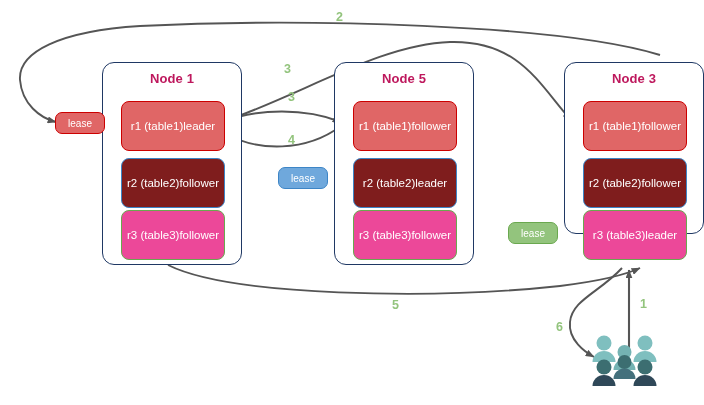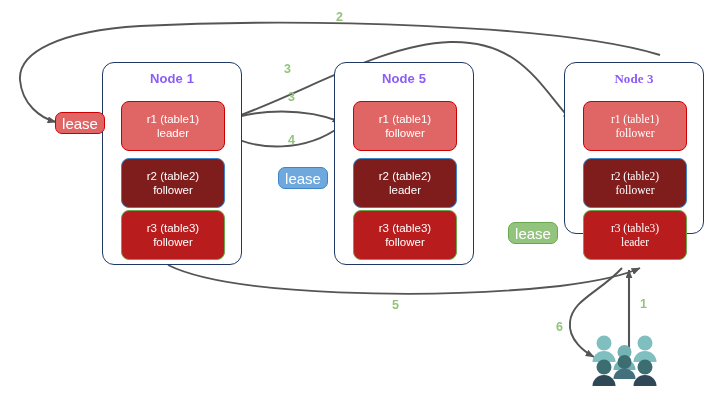--- a/index.html
+++ b/index.html
@@ -29,54 +29,54 @@
     border: 1.6px solid #1f3864;
     border-radius: 12px;
     background: #ffffff;
     box-sizing: border-box;
     z-index: 5;
   }
   .node-title {
     text-align: center;
     font-size: 13px;
     font-weight: bold;
-    color: #8b5cf6;
+    color: #be185d;
     margin-top: 8px;
     letter-spacing: 0.1px;
   }
   .replica {
     position: absolute;
     left: 18px;
     width: 104px;
     height: 50px;
     border-radius: 8px;
     box-sizing: border-box;
     display: flex;
-    flex-direction: column;
+    flex-direction: row;
     align-items: center;
     justify-content: center;
     color: #ffffff;
     font-size: 11.5px;
     line-height: 14px;
     text-align: center;
   }
   .replica .ln { display: block; }
   .rep-red   { background: #e06666; border: 1.6px solid #cc0000; }
   .rep-blue  { background: #7f1d1d; border: 1.6px solid #3d85c6; }
-  .rep-green { background: #b91c1c; border: 1.6px solid #6aa84f; }
+  .rep-green { background: #ec4899; border: 1.6px solid #6aa84f; }
 
   .lease {
     position: absolute;
     border-radius: 7px;
     box-sizing: border-box;
     display: flex;
     align-items: center;
     justify-content: center;
     color: #ffffff;
-    font-size: 15px;
+    font-size: 10px;
     height: 22px;
     z-index: 6;
   }
   .lease-red   { background: #e06666; border: 1.6px solid #cc0000; }
   .lease-blue  { background: #6fa8dc; border: 1.6px solid #3d85c6; }
   .lease-green { background: #93c47d; border: 1.6px solid #6aa84f; }
 
   .edge-label {
     position: absolute;
     color: #93c47d;
@@ -142,21 +142,21 @@
     <div class="replica rep-blue" style="top:95px;">
       <span class="ln">r2 (table2)</span>
       <span class="ln">leader</span>
     </div>
     <div class="replica rep-green" style="top:147px;">
       <span class="ln">r3 (table3)</span>
       <span class="ln">follower</span>
     </div>
   </div>
 
-  <div class="node-box" style="left:564px; top:62px; width:140px; height:172px;font-family:Liberation Serif, serif;">
+  <div class="node-box" style="left:564px; top:62px; width:140px; height:172px;">
     <div class="node-title">Node 3</div>
     <div class="replica rep-red" style="top:38px;">
       <span class="ln">r1 (table1)</span>
       <span class="ln">follower</span>
     </div>
     <div class="replica rep-blue" style="top:95px;">
       <span class="ln">r2 (table2)</span>
       <span class="ln">follower</span>
     </div>
     <div class="replica rep-green" style="top:147px;">

